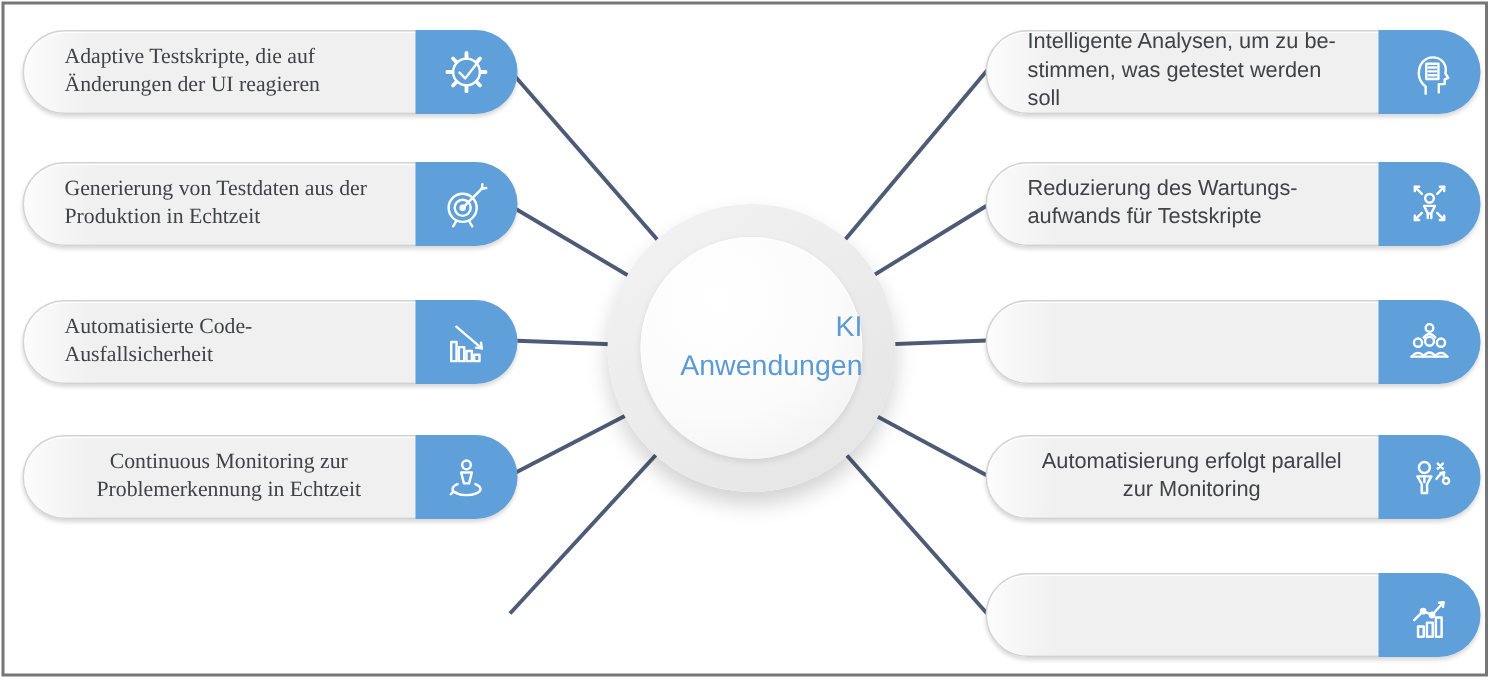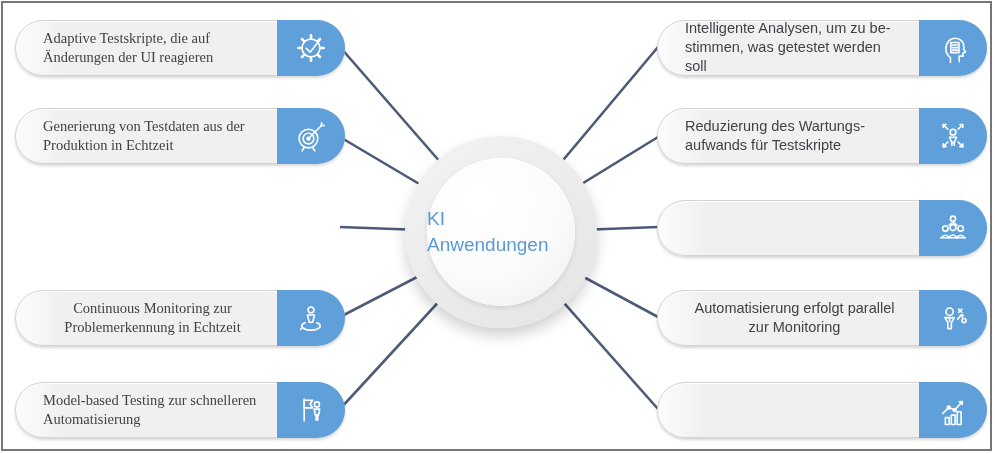--- a/index.html
+++ b/index.html
@@ -9,21 +9,21 @@
   .connectors{position:absolute;left:0;top:0;pointer-events:none;}
   .connectors line{stroke:#4d5b76;stroke-width:2.6;}
 
   
   .ring{position:absolute;left:402px;top:133px;width:192px;height:192px;border-radius:50%;
     background:linear-gradient(145deg,#f3f3f3,#e4e4e4);
     box-shadow:0 8px 14px rgba(0,0,0,.18);}
   .inner-circle{position:absolute;left:22px;top:22px;width:148px;height:148px;border-radius:50%;
     background:radial-gradient(circle at 35% 28%, #ffffff 0%, #fbfbfb 55%, #eeeeee 100%);
     box-shadow:inset 0 1px 2px rgba(255,255,255,.9), 0 2px 5px rgba(0,0,0,.10);
-    display:flex;flex-direction:column;align-items:flex-start;justify-content:center;
+    display:flex;flex-direction:column;align-items:flex-end;justify-content:center;
     color:#5b9bd5;font-size:19px;line-height:1.35;text-align:center;}
 
   
   .pill{position:absolute;width:330px;height:56px;border-radius:28px;
     background:linear-gradient(90deg,#fcfcfc 0%, #f0f0f0 14%);
     border:1px solid #d3d3d3;box-sizing:border-box;
     box-shadow:0 2px 3px rgba(0,0,0,.16), inset 0 1px 0 rgba(255,255,255,.9);}
   .pill.lft{left:12px;font-family:Liberation Serif, serif;} .pill.rgt{left:654px;}
   .pill-text{position:absolute;left:27px;right:82px;top:50%;transform:translateY(-50%);
     font-size:14.5px;color:#3f4345;line-height:1.32;}
@@ -84,45 +84,46 @@
         <circle cx="17" cy="23" r="11"></circle>
         <circle cx="17" cy="23" r="6.3"></circle>
         <circle cx="17" cy="23" r="1.6" fill="#fff"></circle>
         <line x1="32" y1="8" x2="18" y2="22"></line>
         <path d="M32 8 l3.5 -.5 M32 8 l.5 -3.5"></path>
         <path d="M12 33.5 L9.5 37.5 M22 33.5 L24.5 37.5"></path>
       </svg>
     </div>
   </div>
 
+  <div class="pill lft y3">
+    <div class="pill-text">Automatisierte Code-Ausfallsicherheit</div>
+    <div class="pill-cap">
+      <svg width="34" height="34" viewBox="0 0 40 40">
+        <rect x="8" y="20" width="4.2" height="15"></rect>
+        <rect x="14" y="24" width="4.2" height="11"></rect>
+        <rect x="20" y="27" width="4.2" height="8"></rect>
+        <rect x="26" y="30" width="4.2" height="5"></rect>
+        <line x1="12" y1="8" x2="32" y2="25"></line>
+        <path d="M32 25 l-4.5 -.6 M32 25 l-.6 -4.5"></path>
+      </svg>
+    </div>
+  </div>
 
   <div class="pill lft y4">
     <div class="pill-text">Continuous Monitoring zur Problemerkennung in Echtzeit</div>
     <div class="pill-cap">
       <svg width="34" height="34" viewBox="0 0 40 40">
         <circle cx="20" cy="10.5" r="3.4"></circle>
         <path d="M15.8 16.5 h8.4 l-2.2 8.5 h-4z"></path>
         <path d="M13 25.5 c-2.5 1 -4 2.4 -4 4 0 2.6 4.9 4.7 11 4.7 s11 -2.1 11 -4.7 c0 -1.6 -1.5 -3 -4 -4"></path>
         <path d="M9.5 31.5 l-1.8 2 M9.5 31.5 l2.6 .8"></path>
       </svg>
     </div>
   </div>
 
-  <div class="pill lft y5">
-    <div class="pill-text">Model-based Testing zur schnelleren Automatisierung</div>
-    <div class="pill-cap">
-      <svg width="34" height="34" viewBox="0 0 40 40">
-        <line x1="12" y1="7" x2="12" y2="33"></line>
-        <path d="M12 8.5 h10 l-3 4.5 3 4.5 h-10 z"></path>
-        <circle cx="27" cy="13.5" r="3"></circle>
-        <path d="M23.8 19 h6.4 l-1.3 7 h-3.8 z"></path>
-        <path d="M26 26 v6 M28 26 v6"></path>
-      </svg>
-    </div>
-  </div>
 
   <div class="pill rgt y1">
     <div class="pill-text">Intelligente Analysen, um zu be­stimmen, was getestet werden soll</div>
     <div class="pill-cap">
       <svg width="34" height="34" viewBox="0 0 40 40">
         <path d="M17 37 v-5.5 c-3.4-2.7-5.4-6.3-5.4-10.3 C11.6 13.6 16.4 8.5 22.6 8.5 c5.8 0 10.2 4.3 10.2 9.9 0 .9-.1 1.7-.4 2.5 l2.3 3.8 -2.8 1.1 v3.7 h-4.6 v6.5"></path>
         <rect x="17.5" y="13.5" width="9.5" height="12"></rect>
         <line x1="19.5" y1="16.5" x2="25" y2="16.5"></line>
         <line x1="19.5" y1="19.5" x2="25" y2="19.5"></line>
         <line x1="19.5" y1="22.5" x2="25" y2="22.5"></line>

